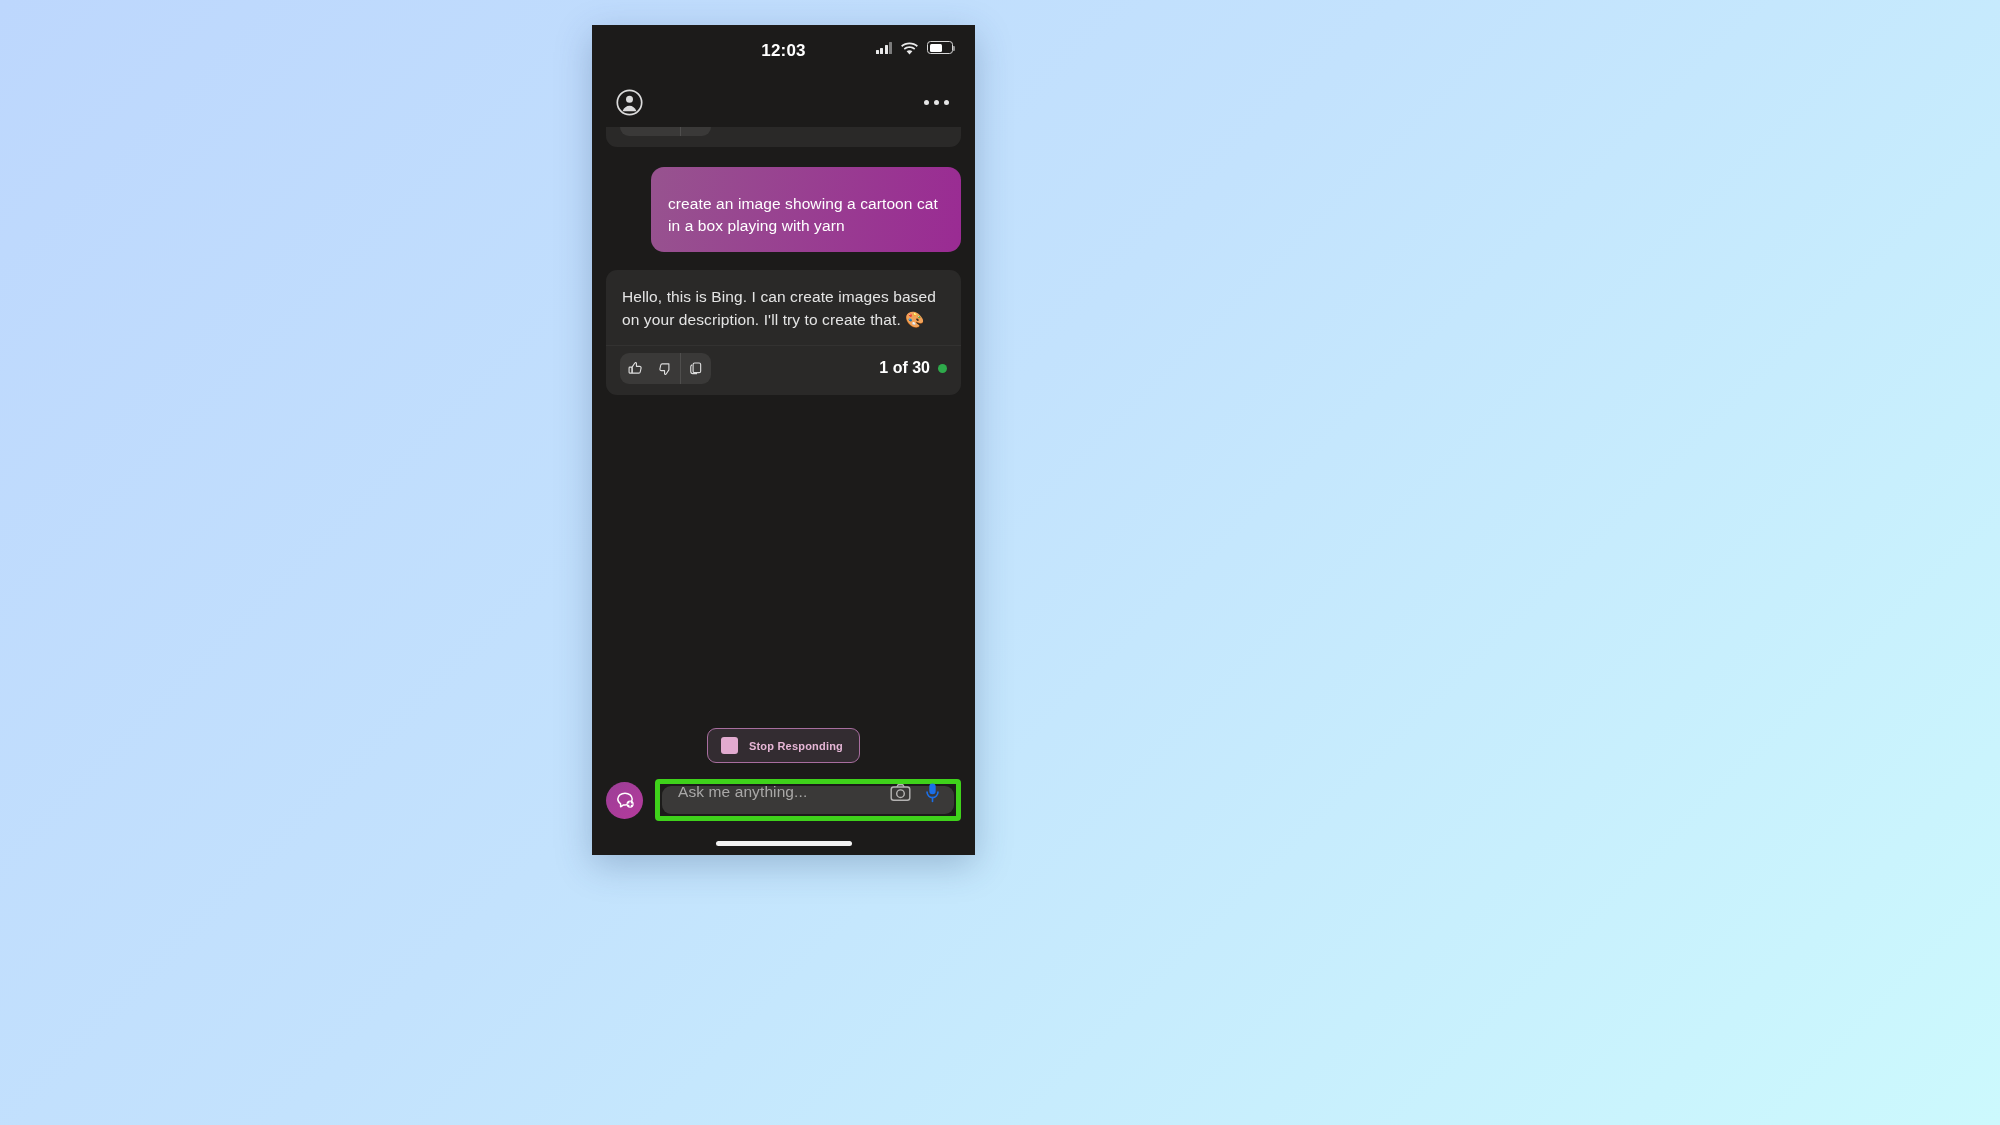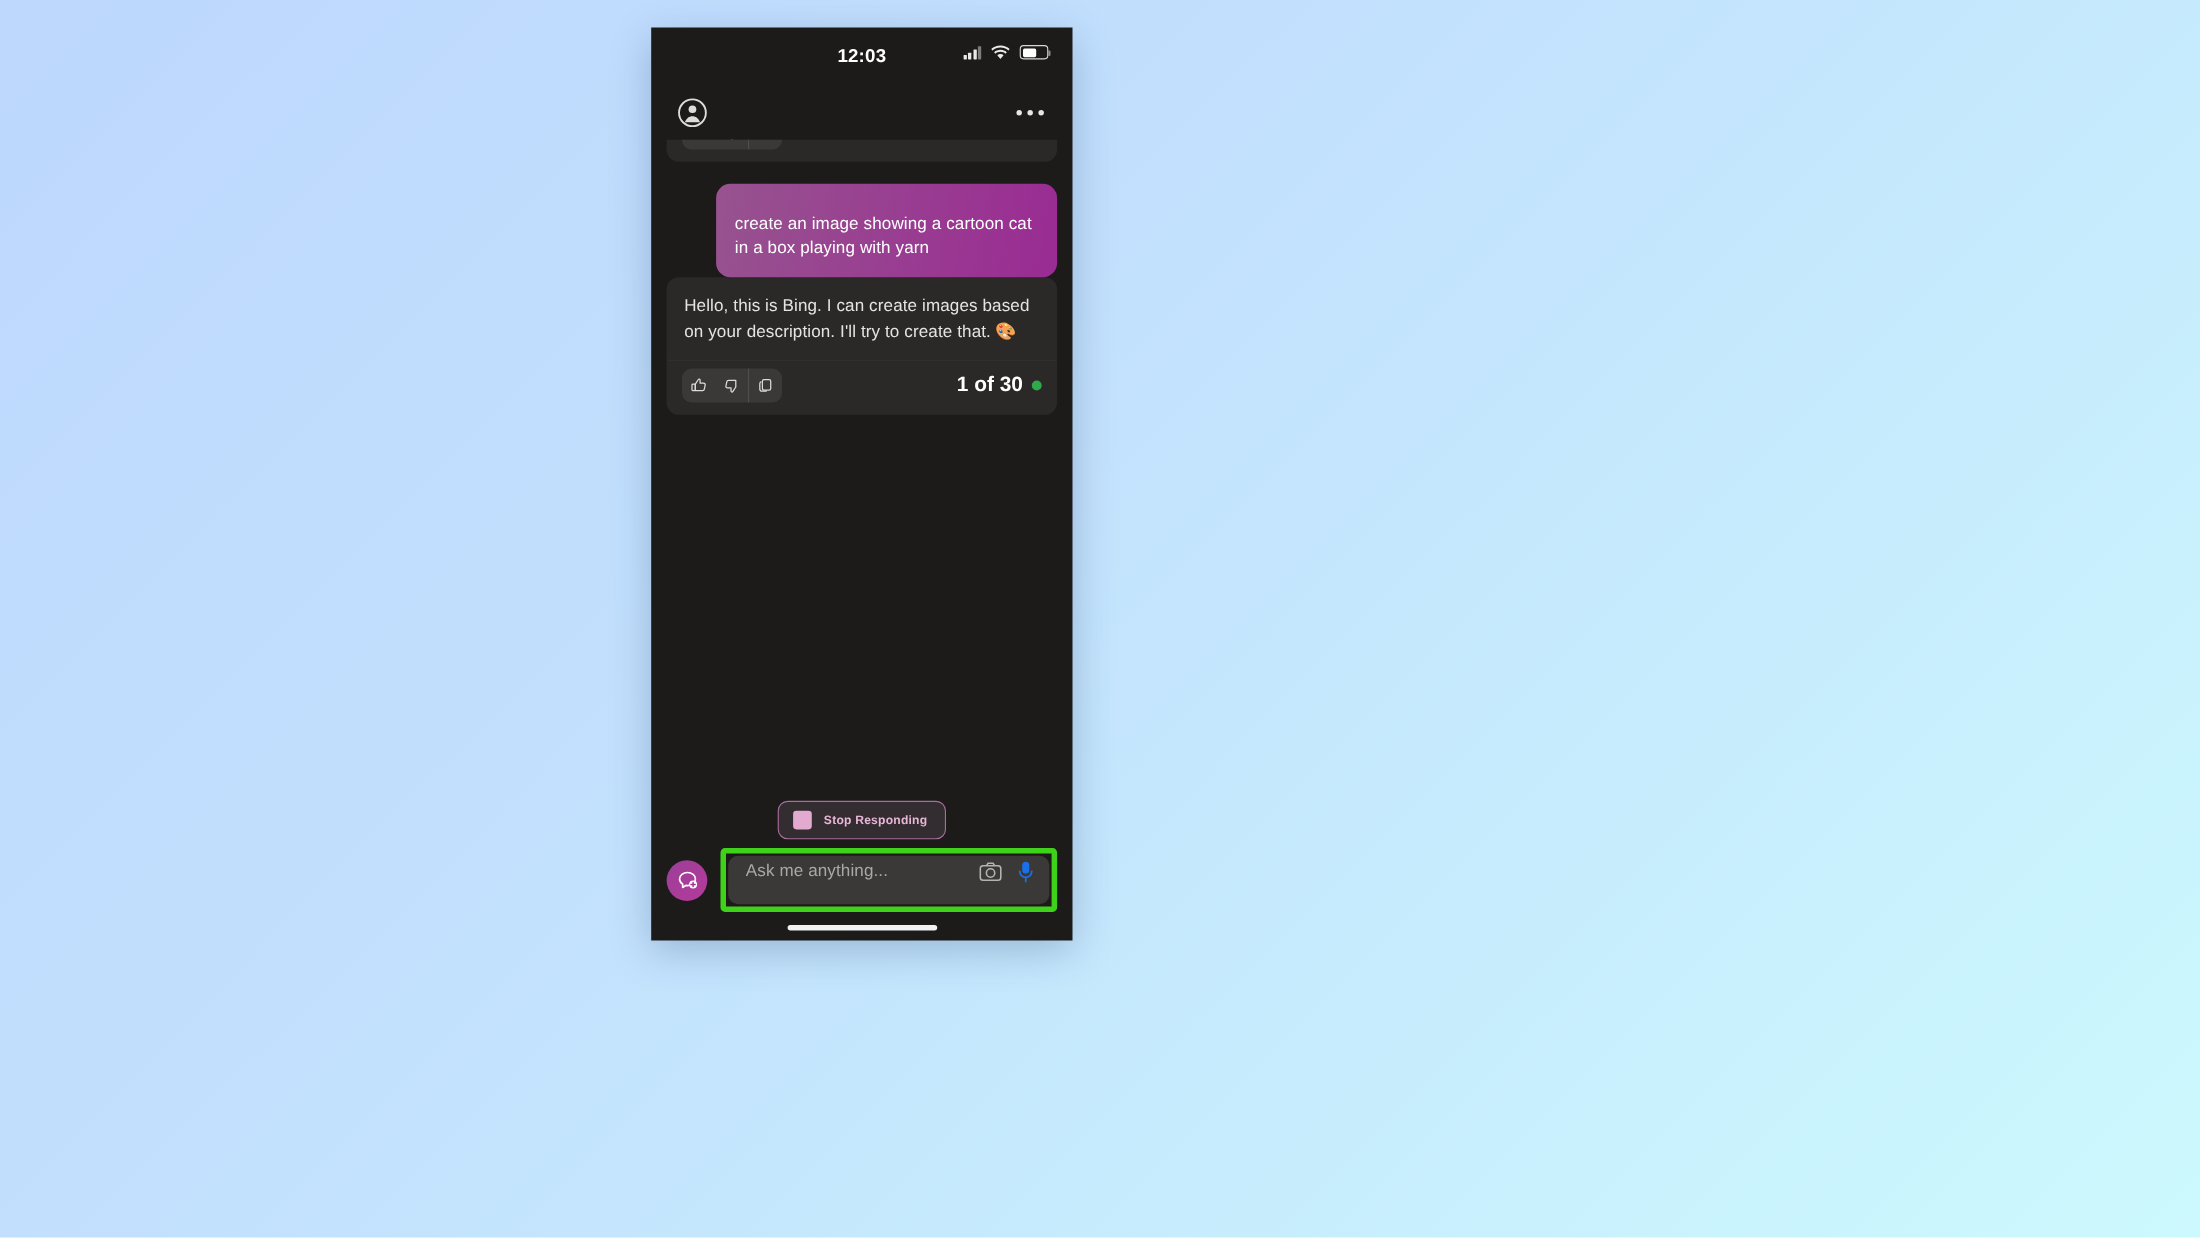--- a/index.html
+++ b/index.html
@@ -109,38 +109,38 @@
     overflow:hidden;
   }
   .react-btn {
     width:30px; height:31px;
     display:flex; align-items:center; justify-content:center;
     cursor:pointer;
   }
   .react-sep { width:1px; height:31px; background:#4f4e4d; }
   .counter {
     display:flex; align-items:center; gap:8px;
-    color:#ffffff; font-size:19px; font-weight:bold;
+    color:#ffffff; font-size:16px; font-weight:bold;
   }
   .green-dot { width:9px; height:9px; border-radius:50%; background:#2eaa4b; display:block; }
 
   
   .user-row { display:flex; justify-content:flex-end; margin-top:20px; }
   .user-bubble {
     background:linear-gradient(100deg, #97538f 0%, #9a2b93 100%);
     color:#ffffff;
     border-radius:13px;
     padding:26px 17px 15px 17px;
     max-width:310px;
     font-size:15.5px;
     line-height:1.42;
     letter-spacing:0.1px;
   }
 
-  .bing-row { }
+  .bing-row { margin-top:18px; }
 
   
   #stop-wrap {
     position:absolute; left:0; right:0; bottom:0;
     display:flex; justify-content:center;
     padding-bottom:6px;
   }
   #stop-btn {
     display:flex; align-items:center; gap:11px;
     border:1px solid #a86e9f;
@@ -170,21 +170,21 @@
     flex:1 1 auto;
     border:5px solid #3fd21b;
     border-radius:4px;
     padding:2px;
     display:flex;
   }
   #input-field {
     flex:1 1 auto;
     background:#3a3938;
     border-radius:9px;
-    height:44px;
+    height:28px;
     display:flex; align-items:center;
     padding:0 13px 16px 16px;
     gap:13px;
     cursor:text;
   }
   #placeholder {
     flex:1 1 auto;
     color:#a9a8a7;
     font-size:15.5px;
     letter-spacing:0.1px;

